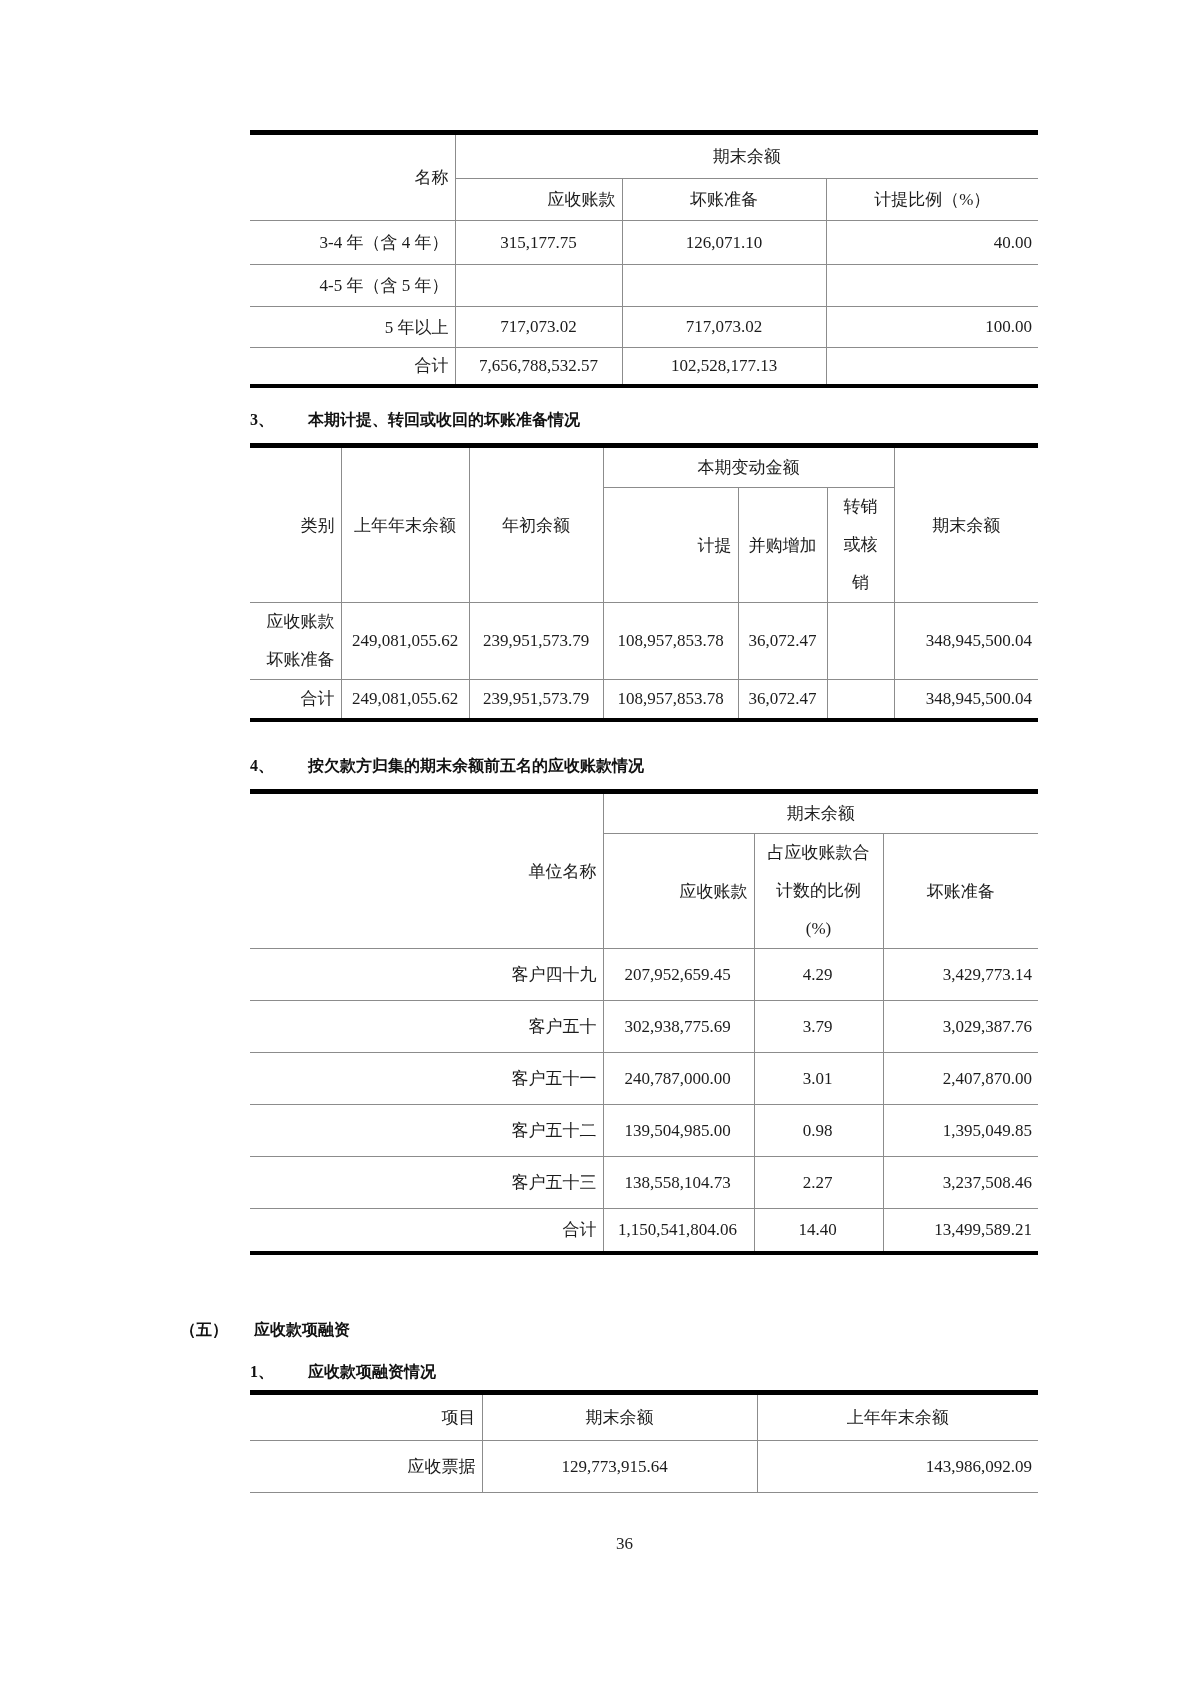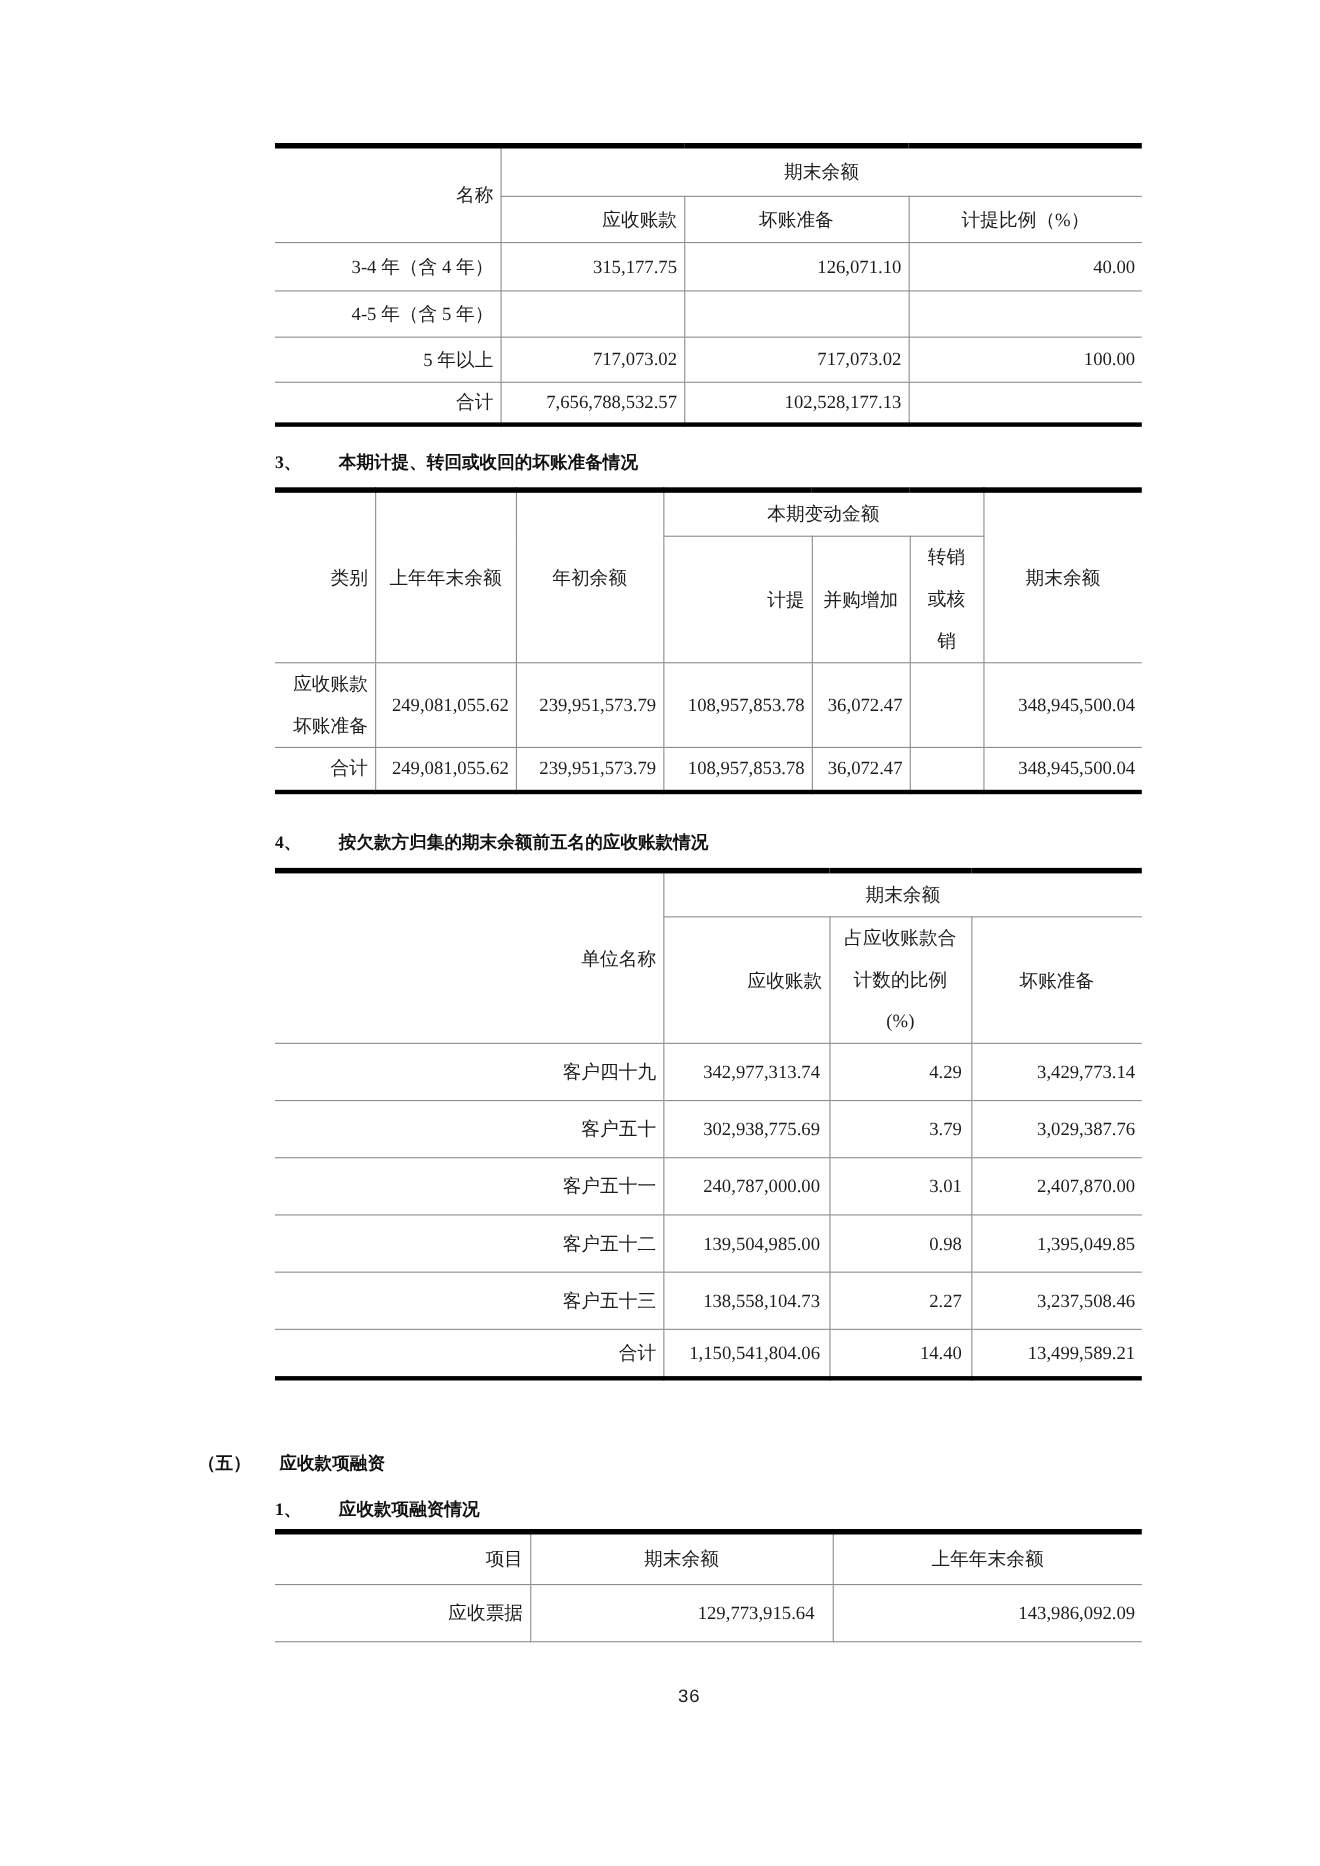--- a/index.html
+++ b/index.html
@@ -29,35 +29,35 @@
     padding:0 6px;
     vertical-align:middle;
     overflow:hidden;
     white-space:nowrap;
   }
   table.doc-table tr > td:first-child{border-left:0;text-align:right;}
   table.doc-table tr > td:last-child{border-right:0;}
   td.hd{text-align:center;}
   td.lbl{text-align:left;padding-left:12px;}
   td.ctr{text-align:center;}
-  td.num{text-align:right;padding-right:12px;}
+  td.num{text-align:center;padding-right:12px;}
   td.num-last{text-align:right;padding-right:28px;}
   .two-line span{display:block;line-height:38px;}
   .three-line span{display:block;line-height:38px;}
   
   .sec-title{
     font-size:16px;
     font-weight:bold;
     white-space:nowrap;
     color:#111;
   }
   .sec-num{display:inline-block;width:58px;}
   .sec-num-wide{display:inline-block;width:74px;}
   .page-number{
-    font-family:Liberation Mono, monospace;
+    font-family:Liberation Serif, serif;
     font-size:17px;
     color:#222;
   }
 </style>
 </head>
 <body>
 
 <div class="page">
 
   <table class="doc-table abs" style="top:130px;left:250px;">
@@ -179,21 +179,21 @@
       <td class="hd">应收账款</td>
       <td class="hd three-line">
         <span>占应收账款合</span>
         <span>计数的比例</span>
         <span>(%)</span>
       </td>
       <td class="hd">坏账准备</td>
     </tr>
     <tr style="height:52px">
       <td class="lbl">客户四十九</td>
-      <td class="num" style="padding-right:8px">342,977,313.74</td>
+      <td class="num" style="padding-right:8px">207,952,659.45</td>
       <td class="num" style="padding-right:8px">4.29</td>
       <td class="num-last">3,429,773.14</td>
     </tr>
     <tr style="height:52px">
       <td class="lbl">客户五十</td>
       <td class="num" style="padding-right:8px">302,938,775.69</td>
       <td class="num" style="padding-right:8px">3.79</td>
       <td class="num-last">3,029,387.76</td>
     </tr>
     <tr style="height:52px">

